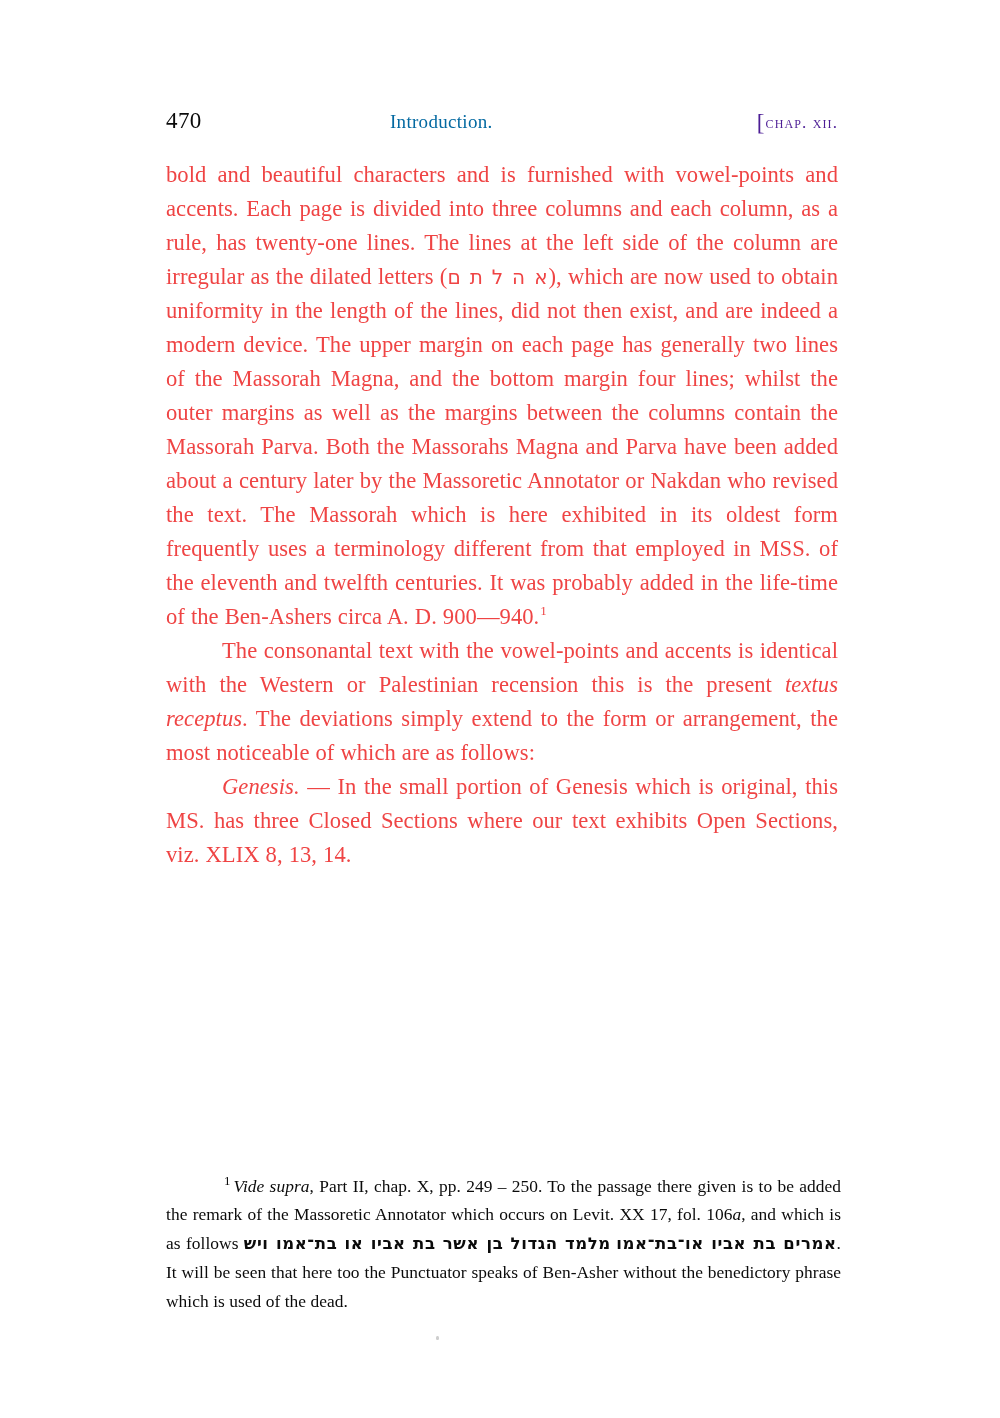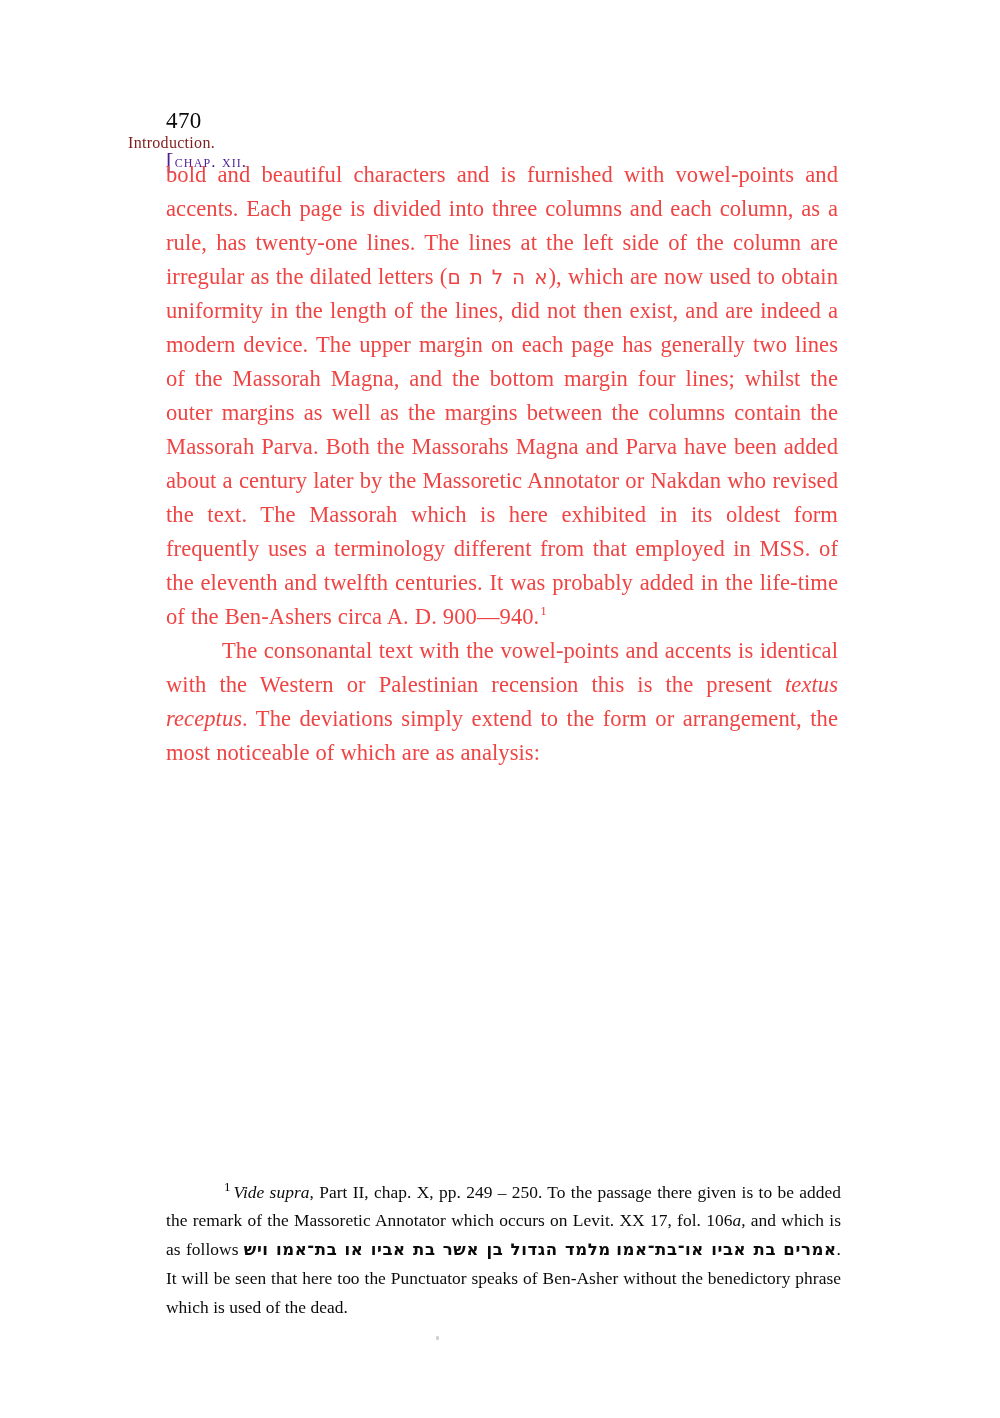--- a/index.html
+++ b/index.html
@@ -23,31 +23,30 @@
   
   .running-head {
     position: absolute;
     left: 166px;
     top: 108px;
     width: 672px;
     height: 28px;
     display: flex;
     align-items: baseline;
     justify-content: space-between;
-    flex-direction: column;
   }
   .folio {
     font-size: 23px;
     letter-spacing: 0.4px;
     color: #0a0a0a;
   }
   .head-title {
-    font-size: 16px;
+    font-size: 19px;
     letter-spacing: 0.3px;
-    color: #7f1d1d;
+    color: #0369a1;
     position: relative;
     left: -38px;
   }
   .chapter-ref {
     font-size: 17px;
     letter-spacing: 1.1px;
     color: #4c1d95;
     font-variant: small-caps;
     text-transform: lowercase;
     white-space: nowrap;
@@ -97,21 +96,20 @@
     line-height: 0;
     padding-left: 1px;
   }
 
   
   .footnote-block {
     position: absolute;
     left: 166px;
     top: 1172px;
     width: 675px;
-    margin-top: 6px;
   }
   p.footnote {
     margin: 0;
     font-size: 17.4px;
     line-height: 28.4px;
     text-align: justify;
     text-align-last: left;
     text-indent: 58px;
     letter-spacing: 0.05px;
     color: #0b0b0b;
@@ -152,21 +150,22 @@
   <div class="running-head">
     <span class="folio">470</span>
     <span class="head-title">Introduction.</span>
     <span class="chapter-ref">
       <span class="bracket">[</span><span>Chap. XII.</span>
     </span>
   </div>
 
   <div class="body-block">
     <p class="para"><span>bold and beautiful characters and is furnished with vowel-points and accents. Each page is divided into three columns and each column, as a rule, has twenty-one lines. The lines at the left side of the column are irregular as the dilated letters (</span><span class="hebrew">א ה ל ת ם</span><span>), which are now used to obtain uniformity in the length of the lines, did not then exist, and are indeed a modern device. The upper margin on each page has generally two lines of the Massorah Magna, and the bottom margin four lines; whilst the outer margins as well as the margins between the columns contain the Massorah Parva. Both the Massorahs Magna and Parva have been added about a century later by the Massoretic Annotator or Nakdan who revised the text. The Massorah which is here exhibited in its oldest form frequently uses a terminology different from that employed in MSS. of the eleventh and twelfth centuries. It was probably added in the life-time of the Ben-Ashers circa A. D. 900—940.</span><sup class="fn-ref">1</sup></p>
-    <p class="para indent"><span>The consonantal text with the vowel-points and accents is identical with the Western or Palestinian recension this is the present </span><i>textus receptus</i><span>. The deviations simply extend to the form or arrangement, the most noticeable of which are as analysis:</span></p>
+    <p class="para indent"><span>The consonantal text with the vowel-points and accents is identical with the Western or Palestinian recension this is the present </span><i>textus receptus</i><span>. The deviations simply extend to the form or arrangement, the most noticeable of which are as follows:</span></p>
+    <p class="para indent"><i>Genesis.</i><span> — In the small portion of Genesis which is original, this MS. has three Closed Sections where our text exhibits Open Sections, viz. XLIX 8, 13, 14.</span></p>
   </div>
 
   <div class="footnote-block">
     <p class="footnote"><span class="fn-marker">1</span><i>Vide supra</i><span>, Part II, chap. X, pp. 249 – 250. To the passage there given is to be added the remark of the Massoretic Annotator which occurs on Levit. XX 17, fol. 106</span><i>a</i><span>, and which is as follows </span><span class="hebrew-fn">מלמד הגדול בן אשר בת אביו או בת־אמו ויש</span><span> </span><span class="hebrew-fn">אמרים בת אביו או־בת־אמו</span><span>. It will be seen that here too the Punctuator speaks of Ben-Asher without the benedictory phrase which is used of the dead.</span></p>
   </div>
 
   <div class="speck"></div>
 
 </div>
 

